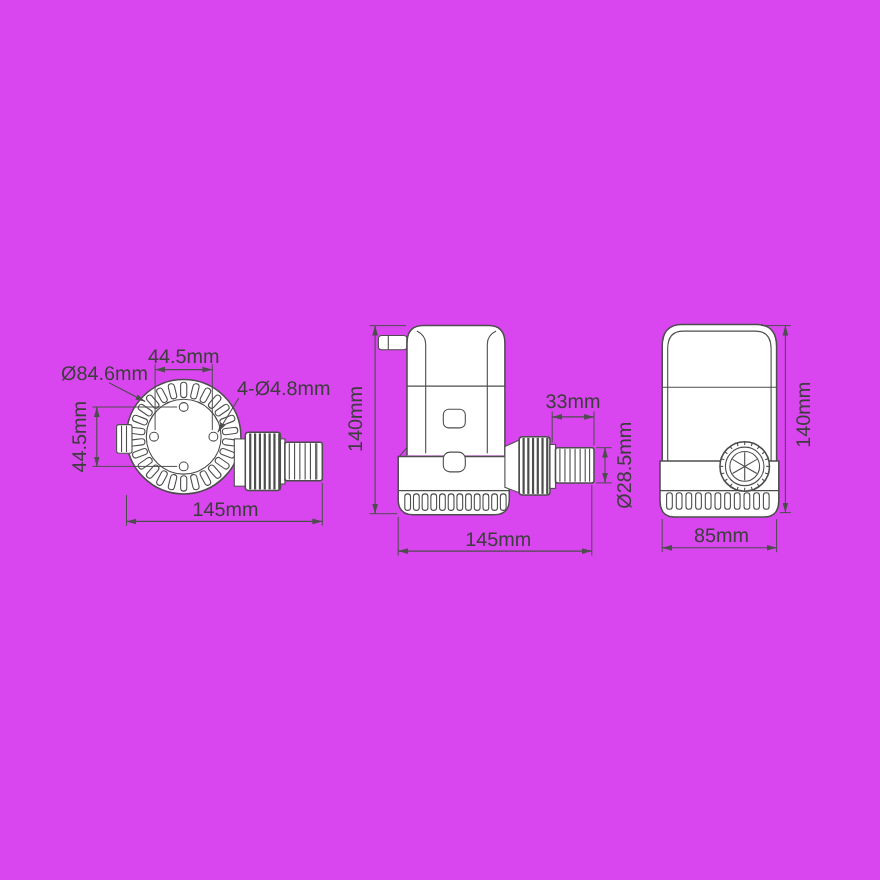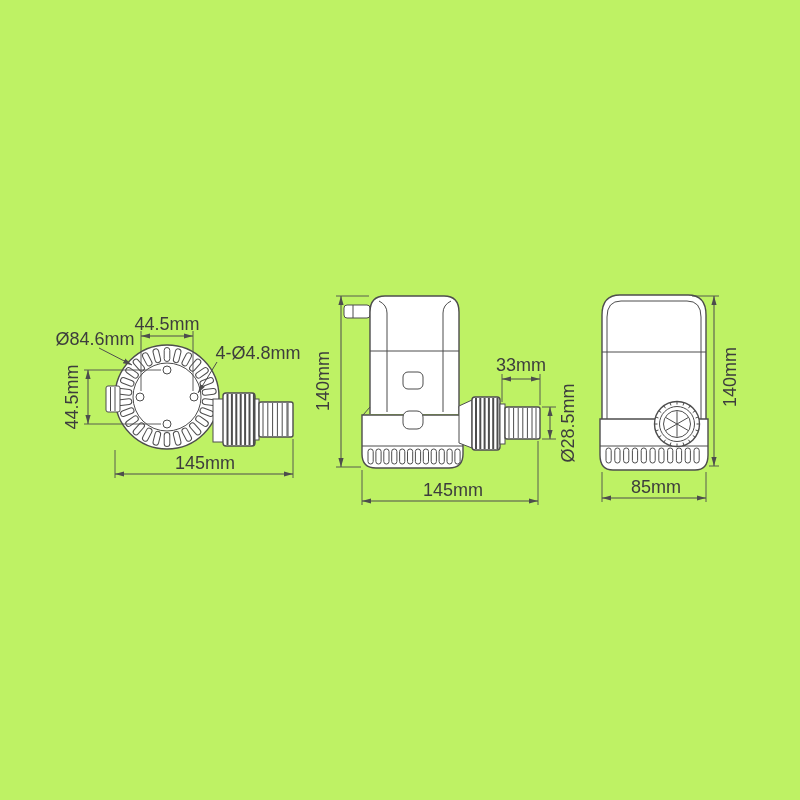--- a/index.html
+++ b/index.html
@@ -1,16 +1,16 @@
 <!DOCTYPE html>
 <html><head>
 <meta charset="utf-8">
 <style>
   html,body{margin:0;padding:0;background:#ffffff;}
-  #stage{position:relative;width:800px;height:800px;background:#bef264;overflow:hidden;
+  #stage{position:relative;width:800px;height:800px;background:#d946ef;overflow:hidden;
          font-family:"Liberation Sans",sans-serif;}
   svg{position:absolute;left:0;top:0;}
   .shp{fill:#fff;stroke:#4d4d4d;stroke-width:1.4;}
   .shp.t{stroke-width:1;}
   .tn{fill:none;stroke:#4d4d4d;stroke-width:1;}
   .k{stroke:#4d4d4d;stroke-width:2;}
   .dim{fill:none;stroke:#4d4d4d;stroke-width:1;}
   .ext{fill:none;stroke:#4d4d4d;stroke-width:0.9;}
   .lbl{font-family:"Liberation Sans",sans-serif;font-size:18px;fill:#3d3d3d;}
   .mid{text-anchor:middle;}

